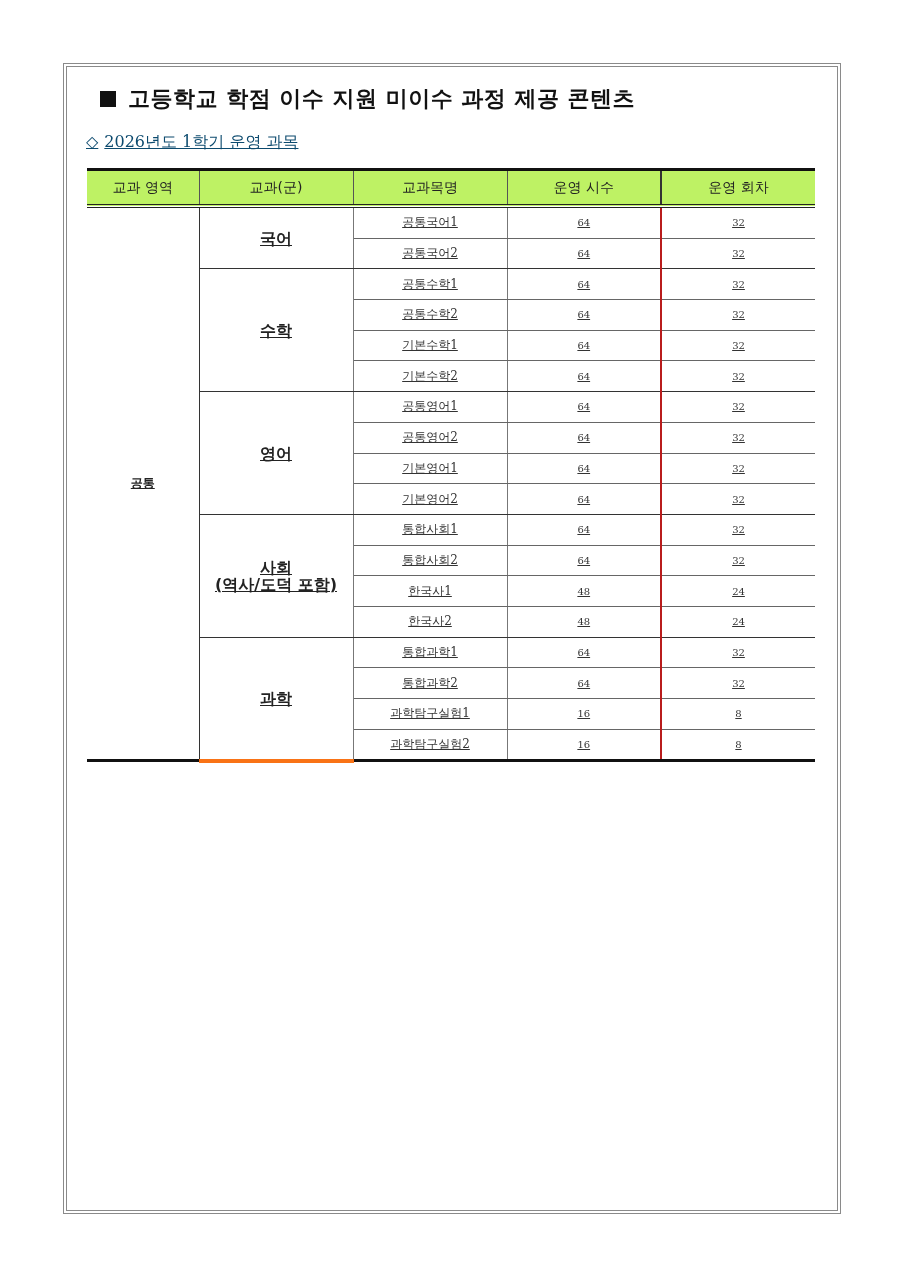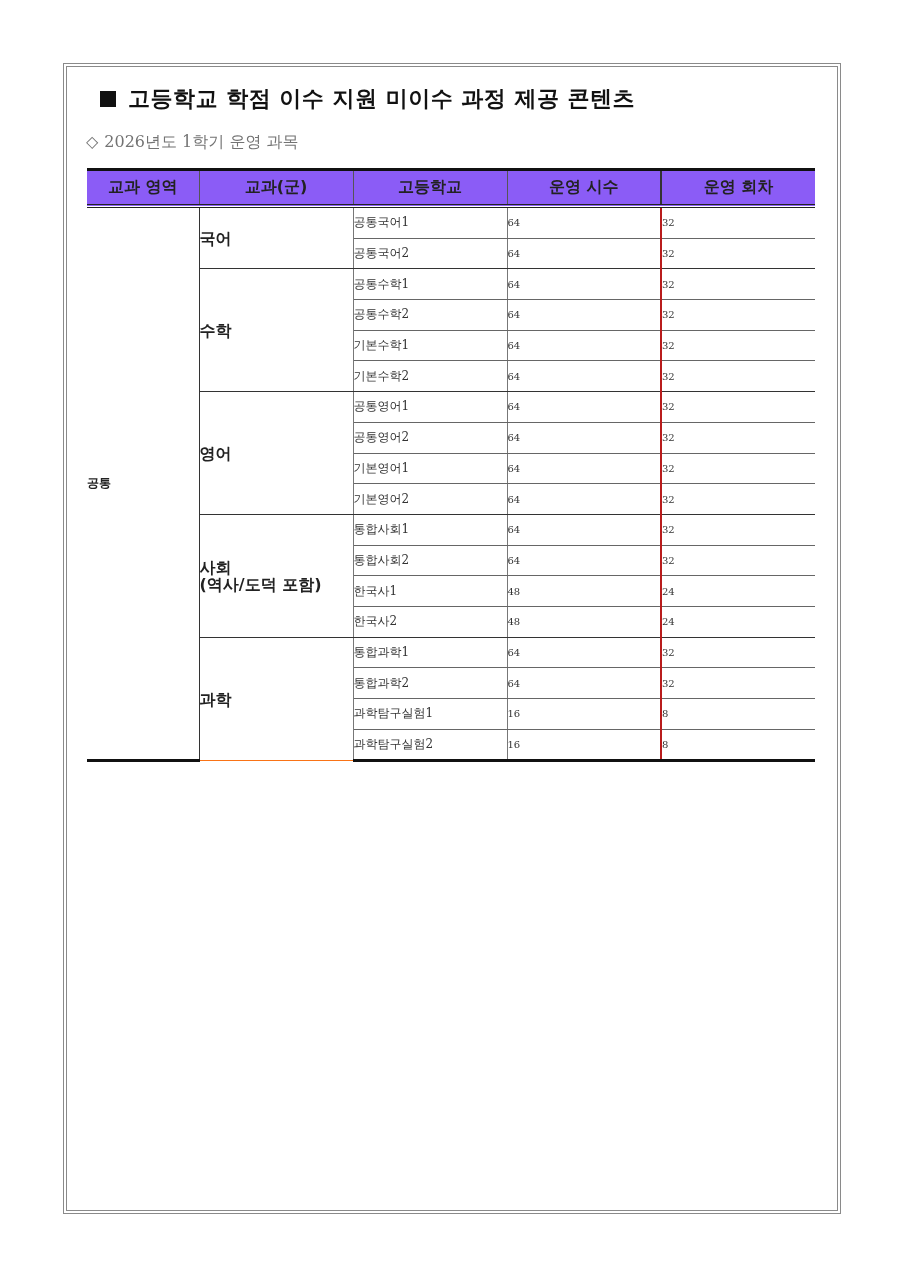--- a/index.html
+++ b/index.html
@@ -7,43 +7,43 @@
     .frame {
       position: absolute; left: 63px; top: 63px; width: 770px; height: 1143px;
       border: 4px double #8a8a8a; box-sizing: content-box;
     }
     .title {
       position: absolute; left: 100px; top: 84px; font-family: "DejaVu Sans", "Liberation Sans", sans-serif;
       font-weight: bold; font-size: 22px; color: #111; letter-spacing: 0.5px; white-space: nowrap;
     }
     .title .sq { display: inline-block; width: 16px; height: 16px; background: #111; margin-right: 12px; vertical-align: -1px; }
     .subtitle {
-      position: absolute; left: 86px; top: 132px; font-size: 16px; color: #737373; white-space: nowrap;
+      position: absolute; left: 86px; top: 132px; font-size: 16px; color: #0c4a6e; white-space: nowrap; text-decoration: underline;
     }
     .subtitle .dia { font-family: "DejaVu Sans", sans-serif; margin-right: 6px; }
     table.grid {
       position: absolute; left: 87px; top: 168px; width: 728px; border-collapse: collapse; table-layout: fixed;
       font-size: 12px;
     }
     table.grid col.c1 { width: 112px; }
     table.grid col.c2 { width: 154px; }
     table.grid col.c3 { width: 154px; }
     table.grid col.c4 { width: 154px; }
     table.grid col.c5 { width: 154px; }
     table.grid thead th {
-      background: #8b5cf6; height: 33px; font-weight: bold; font-family: "DejaVu Sans", sans-serif;
-      font-size: 16px; color: #222; border-top: 3px solid #111; border-bottom: 4px double #222;
+      background: #bef264; height: 33px; font-weight: normal; font-family: "DejaVu Sans", sans-serif;
+      font-size: 14px; color: #222; border-top: 3px solid #111; border-bottom: 4px double #222;
       border-left: 1px solid #555; border-right: 1px solid #555; padding: 0;
     }
     table.grid thead th:first-child { border-left: none; }
     table.grid thead th:last-child { border-right: none; }
     table.grid thead th.strong-left { border-left: 2px solid #333; }
     table.grid td {
-      height: 29.7px; padding: 0; border-bottom: 1px solid #666;
-      border-left: 1px solid #777; border-right: 1px solid #777; color: #333;
+      height: 29.7px; text-align: center; padding: 0; border-bottom: 1px solid #666;
+      border-left: 1px solid #777; border-right: 1px solid #777; color: #333; text-decoration: underline;
     }
     table.grid td:first-child { border-left: none; }
     table.grid td:last-child { border-right: none; }
     table.grid td.area { font-family: "DejaVu Sans", sans-serif; font-weight: bold; font-size: 12px; color: #222; border-right: 1px solid #333; }
     table.grid td.group { font-family: "DejaVu Sans", sans-serif; font-weight: bold; font-size: 16px; color: #222; border-bottom: 1px solid #333; line-height: 17px; }
     table.grid td.subj { font-size: 12px; }
     table.grid td.num { font-size: 10px; }
     table.grid td.strong-left { border-left: 2px solid #b91c1c; }
     table.grid tr.last td { border-bottom: 3px solid #111; }
     table.grid tr.group-end td { border-bottom: 1px solid #333; }
@@ -66,21 +66,21 @@
       <col class="c1">
       <col class="c2">
       <col class="c3">
       <col class="c4">
       <col class="c5">
     </colgroup>
   <thead>
     <tr>
       <th>교과 영역</th>
       <th>교과(군)</th>
-      <th>고등학교</th>
+      <th>교과목명</th>
       <th>운영 시수</th>
       <th class="strong-left">운영 회차</th>
     </tr>
   </thead>
   <tbody>
 
     <tr>
       <td class="area" rowspan="18" style="border-bottom: 3px solid rgb(17, 17, 17);">공통</td>
       <td class="group" rowspan="2">국어</td>
       <td class="subj">공통국어1</td>
@@ -156,21 +156,21 @@
       <td class="num">48</td>
       <td class="num strong-left">24</td>
     </tr>
     <tr class="group-end">
       <td class="subj">한국사2</td>
       <td class="num">48</td>
       <td class="num strong-left">24</td>
     </tr>
 
     <tr>
-      <td class="group" rowspan="4" style="border-bottom:1px solid #f97316;">과학</td>
+      <td class="group" rowspan="4" style="border-bottom:4px solid #f97316;">과학</td>
       <td class="subj">통합과학1</td>
       <td class="num">64</td>
       <td class="num strong-left">32</td>
     </tr>
     <tr>
       <td class="subj">통합과학2</td>
       <td class="num">64</td>
       <td class="num strong-left">32</td>
     </tr>
     <tr>

